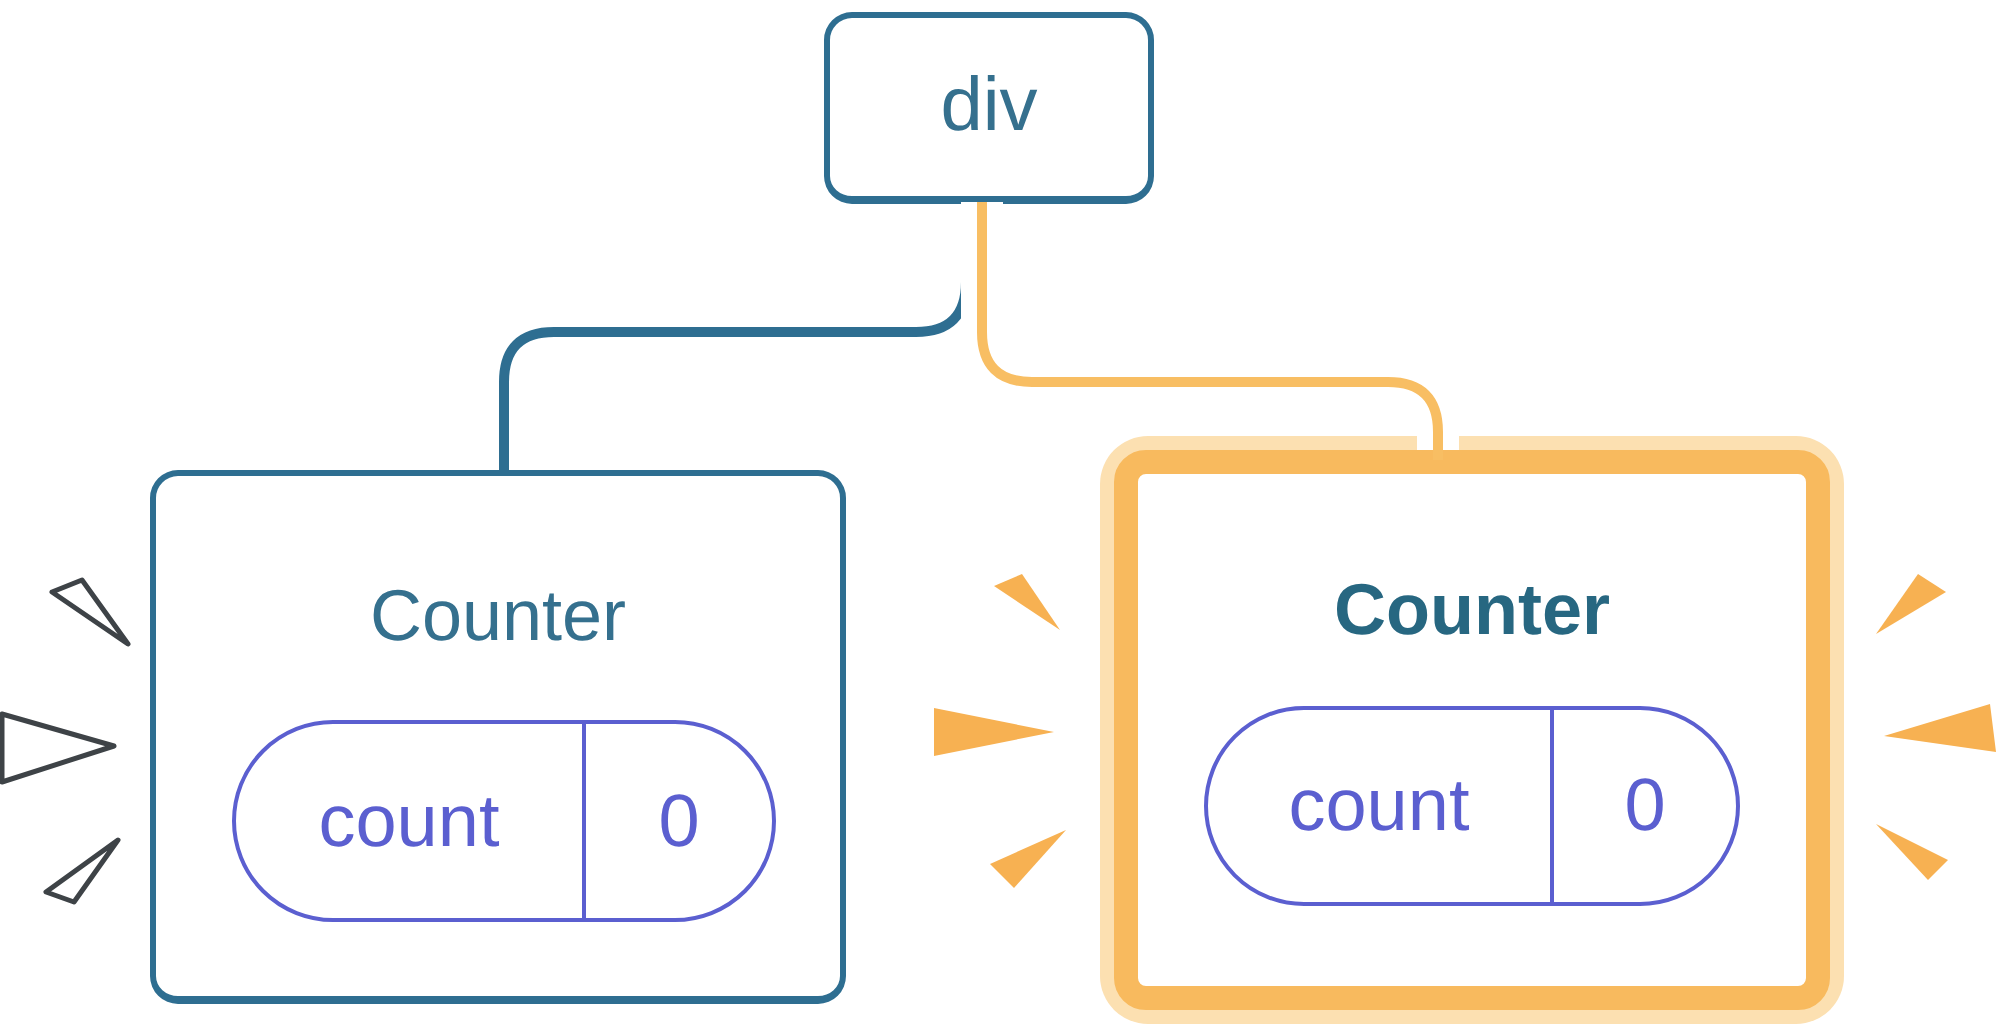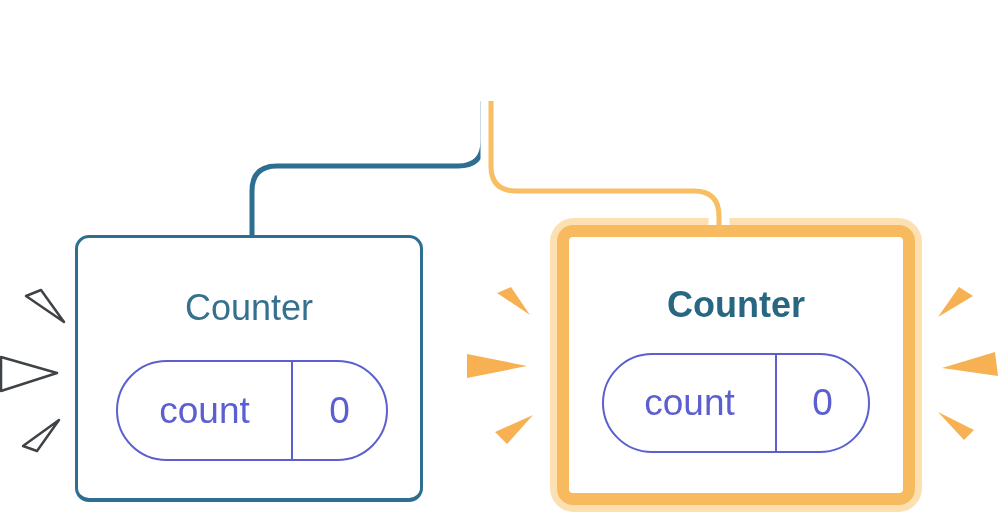--- a/index.html
+++ b/index.html
@@ -75,20 +75,23 @@
     flex:1 1 auto;
     display:flex;align-items:center;justify-content:center;
   }
   svg{display:block;}
 </style>
 </head>
 <body>
 
 <div class="stage">
 
+  <div class="node root-node">
+    <span>div</span>
+  </div>
 
   <div class="node card-left">
     <div class="title-left">Counter</div>
     <div class="pill pill-left">
       <div class="pill-name">
         <span>count</span>
       </div>
       <div class="pill-value">
         <span>0</span>
       </div>

